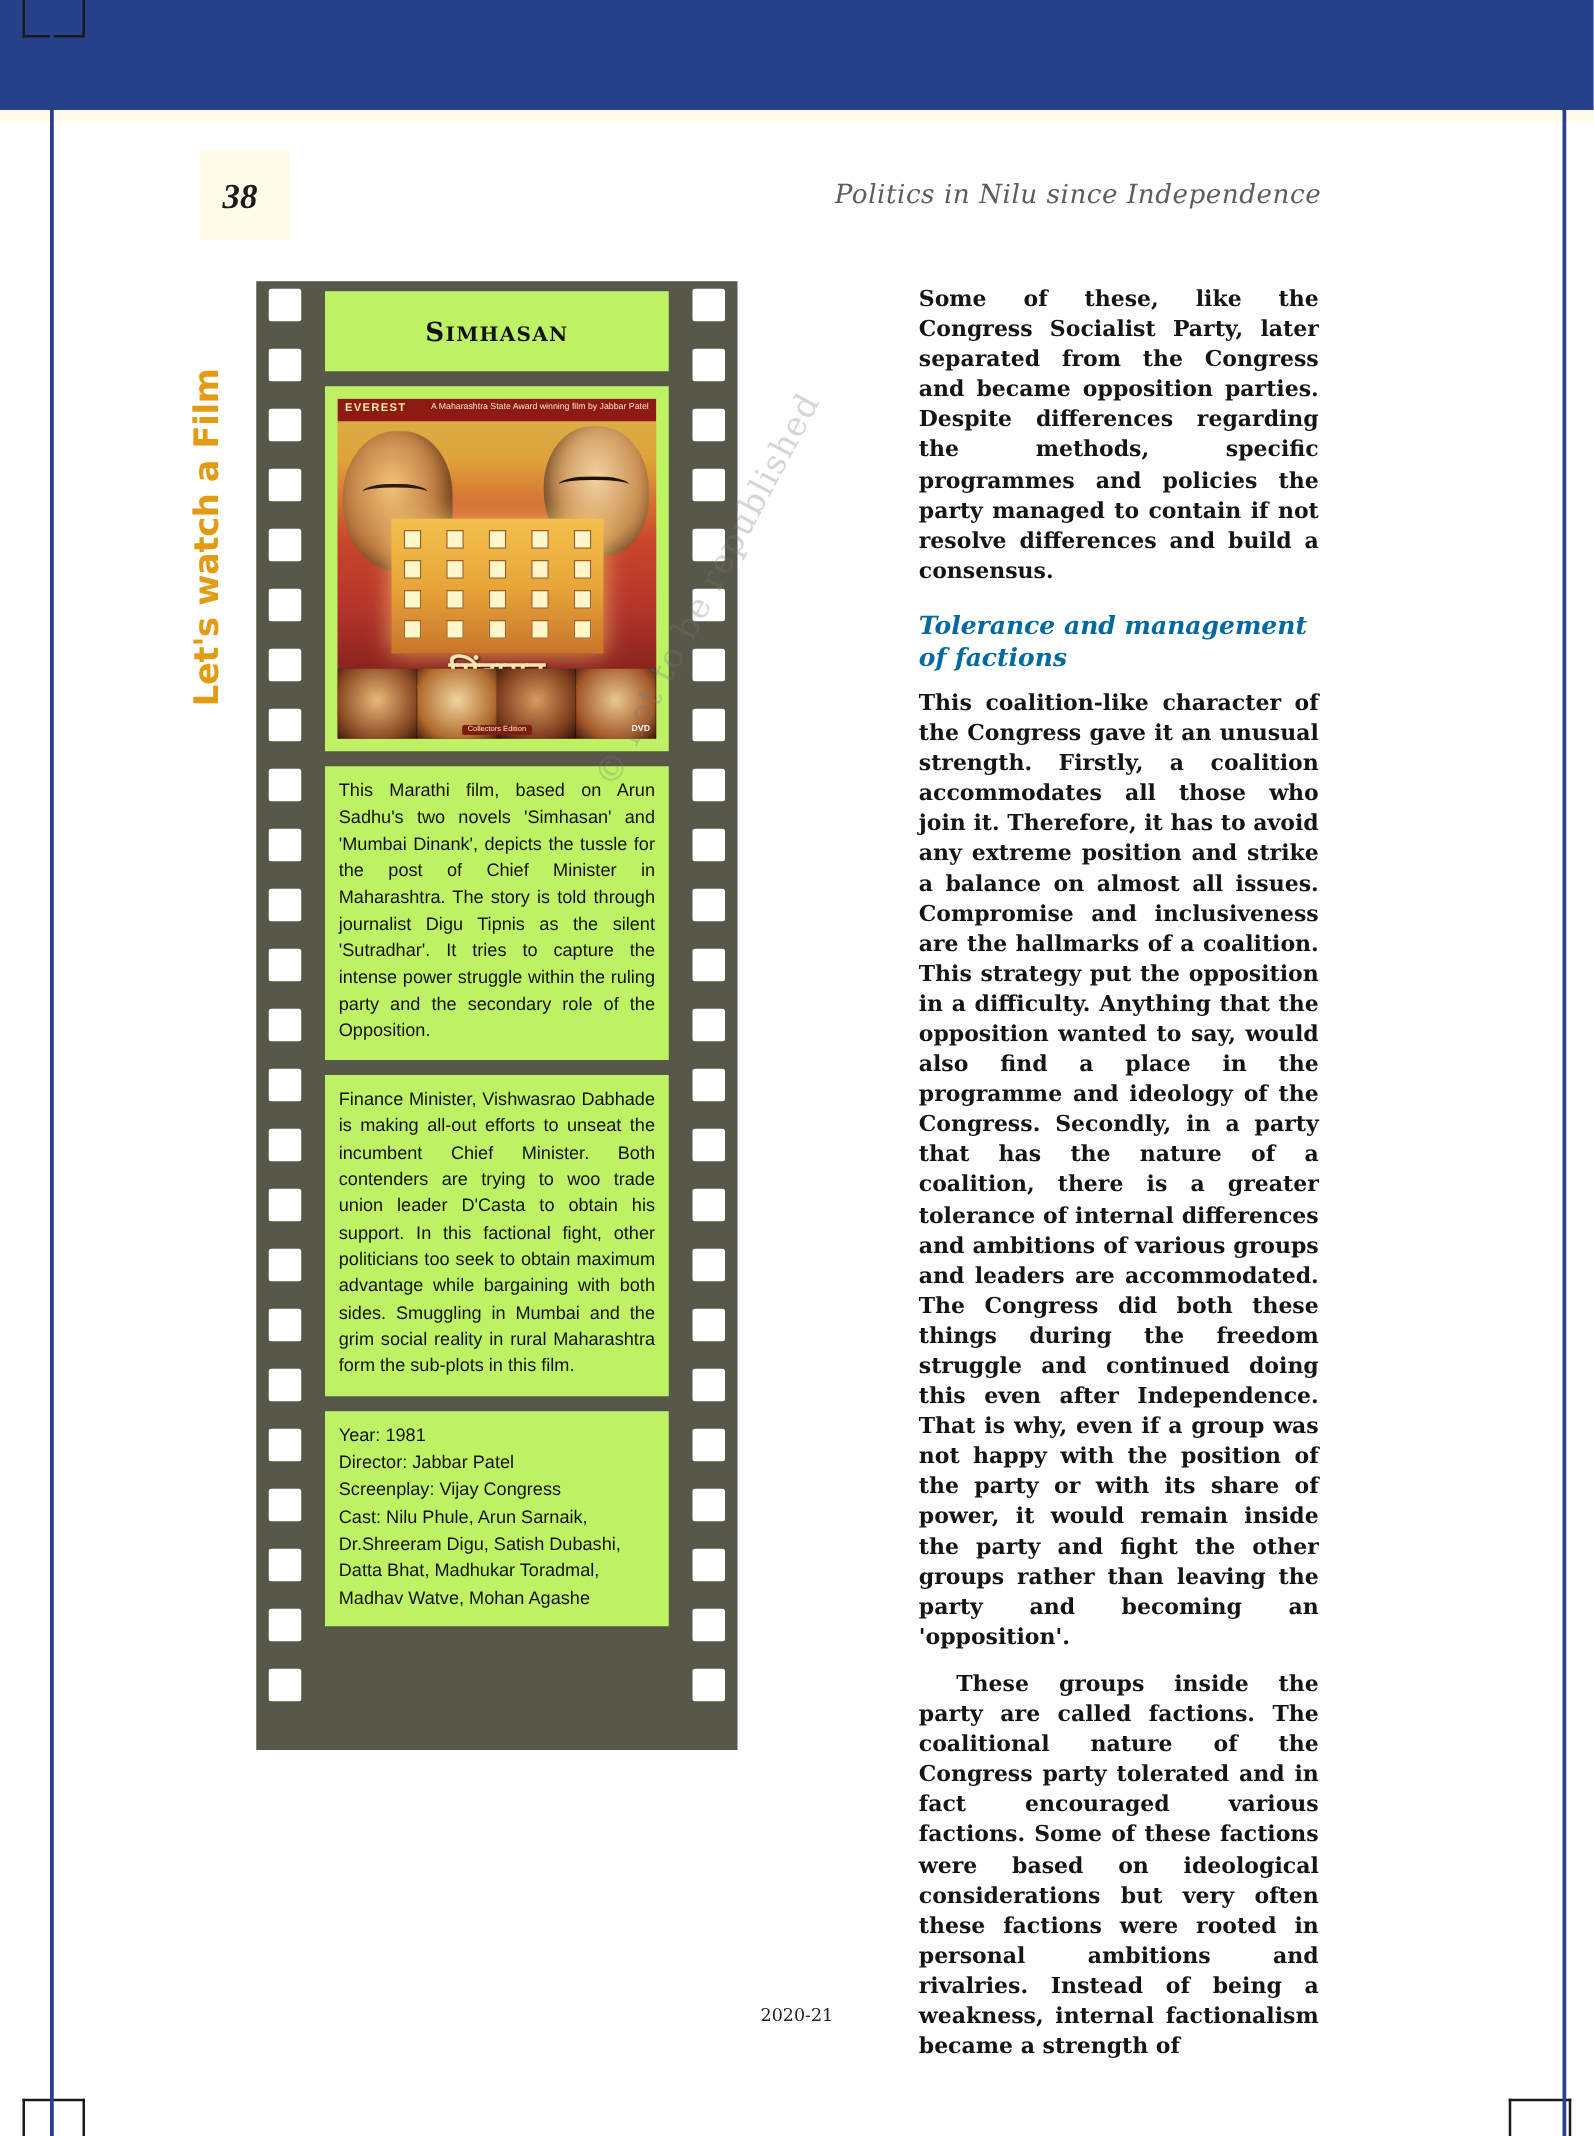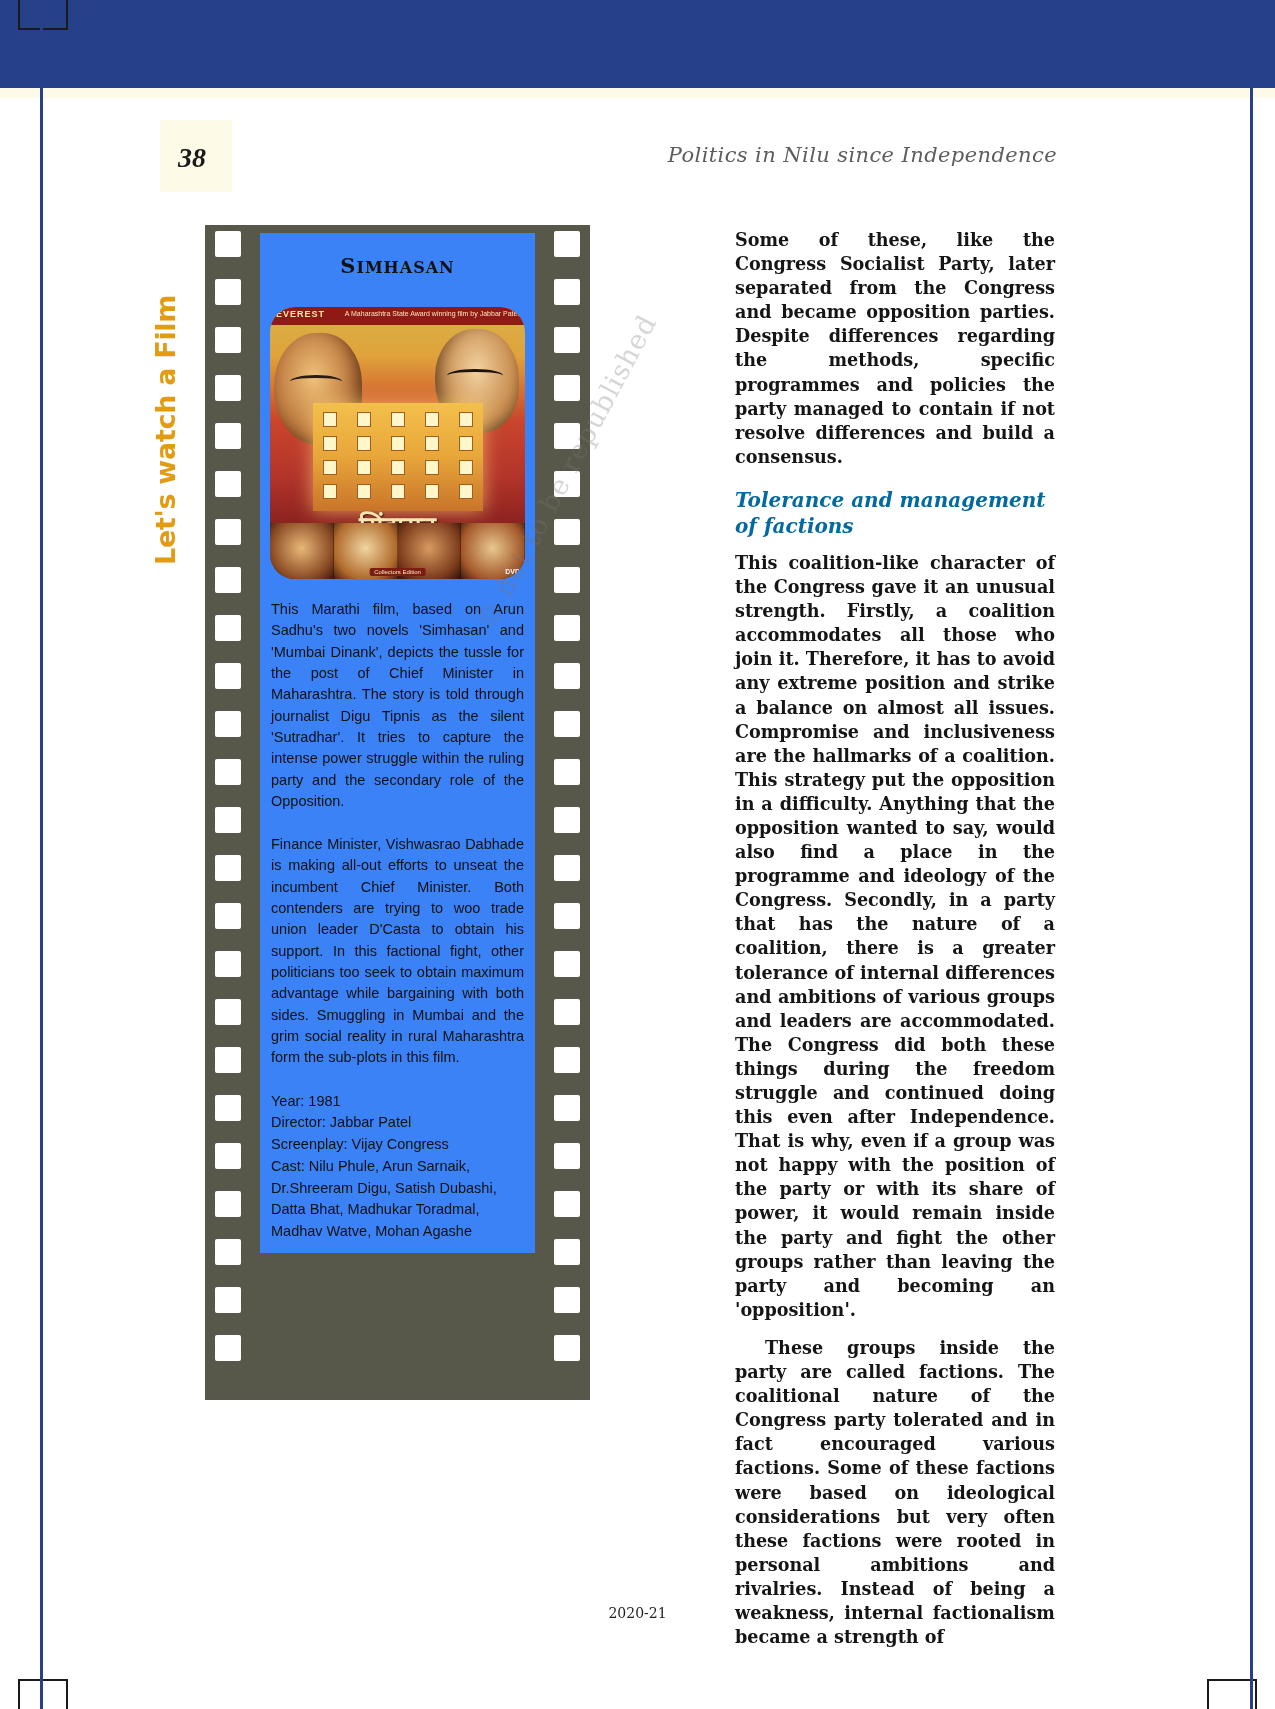--- a/index.html
+++ b/index.html
@@ -117,22 +117,22 @@
     margin-bottom: 22px;
     border-radius: 2px;
   }
   .film-inner {
     position: absolute;
     left: 55px; top: 0;
     width: 275px;
     height: 1175px;
   }
   .panel {
-    background: #3b82f6;
-    margin-bottom: 0;
+    background: #bef264;
+    margin-bottom: 12px;
     box-sizing: border-box;
   }
   .panel-title {
     margin-top: 8px;
     height: 64px;
     display: flex;
     align-items: center;
     justify-content: center;
   }
   .film-title {
@@ -148,21 +148,20 @@
   .poster-panel {
     padding: 10px;
     height: 292px;
   }
   .poster {
     position: relative;
     width: 100%;
     height: 100%;
     background: linear-gradient(180deg,#d8b24a 0%, #e0a23a 18%, #c9452c 42%, #b3342a 62%, #8e2420 78%, #6d1a1a 100%);
     overflow: hidden;
-    border-radius: 25px;
   }
   .poster-topbar {
     position: absolute; left:0; top:0; width:100%; height:18px;
     background: #8d1b14;
   }
   .poster-brand {
     position: absolute; left: 6px; top: 2px;
     color: #ffe9a8; font-family: "Liberation Sans", sans-serif;
     font-size: 9px; font-weight: bold; letter-spacing: 1px;
   }

